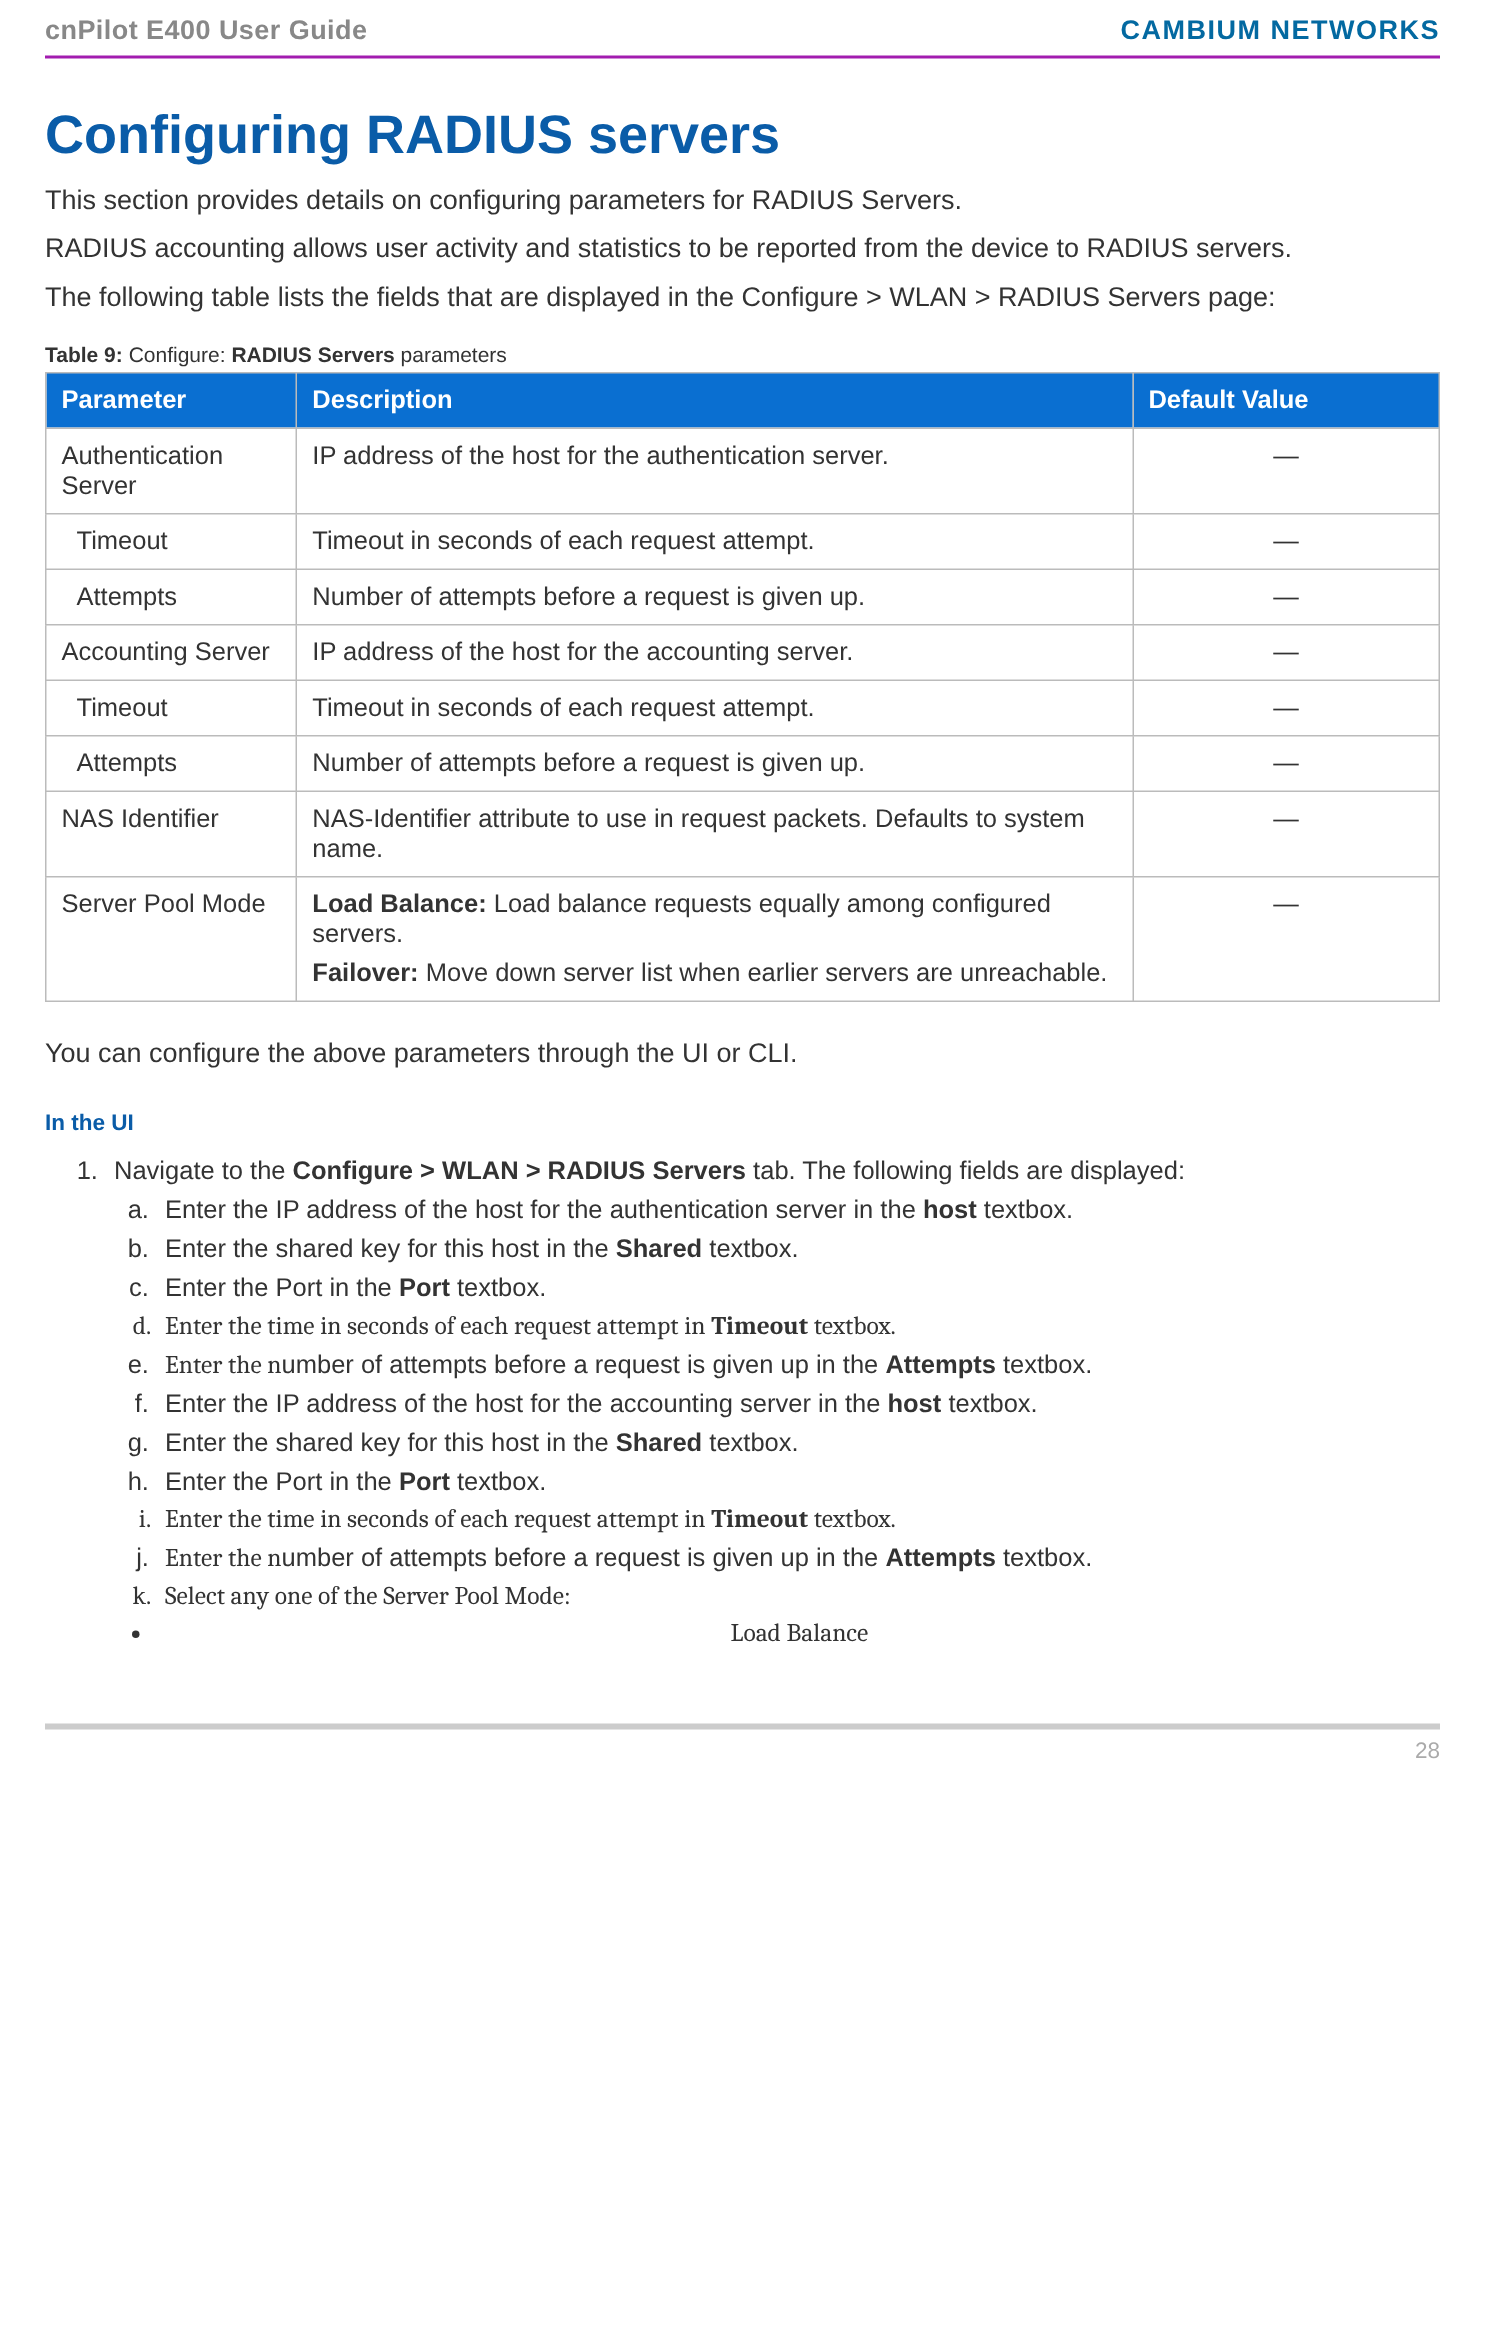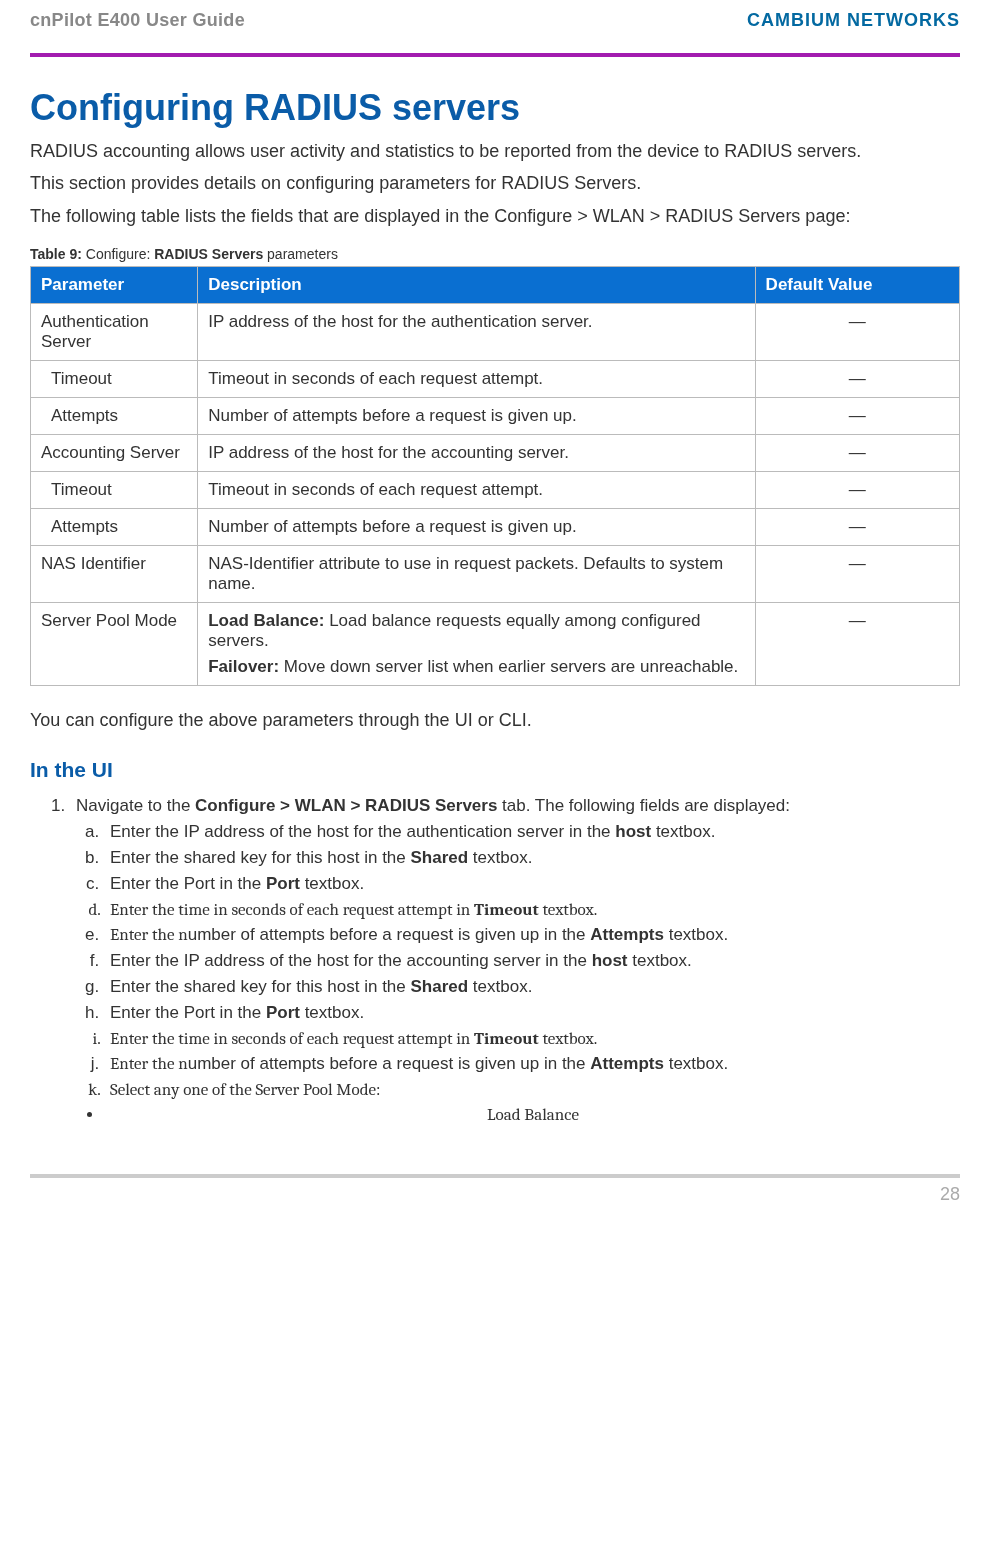--- a/index.html
+++ b/index.html
@@ -10,22 +10,22 @@
     color: #333;
     width: 990px;
   }
   .page {
     padding: 10px 30px 30px 30px;
   }
   .header-bar {
     display: flex;
     justify-content: space-between;
     align-items: center;
-    border-bottom: 4px solid #a21caf;
-    padding-bottom: 22px;
+    border-bottom: 2px solid #a21caf;
+    padding-bottom: 6px;
     margin-bottom: 20px;
   }
   .doc-title {
     color: #888;
     font-weight: bold;
     font-size: 18px;
     letter-spacing: 0.3px;
   }
   .brand {
     color: #0369a1;
@@ -74,21 +74,21 @@
   }
   .col-param { width: 18%; }
   .col-desc { width: 60%; }
   .col-def { width: 22%; text-align: center; }
   .indent-1 { padding-left: 20px !important; }
   .desc-block p { margin: 0 0 6px 0; }
   .desc-block p:last-child { margin-bottom: 0; }
   .def-cell { text-align: center; }
   h3.sub-heading {
     color: #0a5ca8;
-    font-size: 21px;
+    font-size: 15px;
     margin-top: 26px;
     margin-bottom: 14px;
     font-weight: bold;
   }
   ol.steps {
     font-size: 17px;
     margin: 0 0 0 20px;
     padding-left: 20px;
   }
   ol.steps > li {
@@ -115,36 +115,36 @@
     padding-left: 2px;
   }
   .serif { font-family: Cambria, Georgia, "Times New Roman", serif; }
   .b { font-weight: bold; }
   .footer {
     border-top: 4px solid #ccc;
     margin-top: 50px;
     padding-top: 6px;
     text-align: right;
     color: #aaa;
-    font-size: 18px;
+    font-size: 15px;
   }
 </style>
 </head>
 <body>
 
 <div class="page">
   <div class="header-bar">
     <span class="doc-title">cnPilot E400 User Guide</span>
     <span class="brand">CAMBIUM NETWORKS</span>
   </div>
 
   <h1 class="section-title">Configuring RADIUS servers</h1>
 
+  <p class="body-text">This section provides details on configuring parameters for RADIUS Servers.</p>
   <p class="body-text">RADIUS accounting allows user activity and statistics to be reported from the device to RADIUS servers.</p>
-  <p class="body-text">This section provides details on configuring parameters for RADIUS Servers.</p>
   <p class="body-text">The following table lists the fields that are displayed in the Configure &gt; WLAN &gt; RADIUS Servers page:</p>
 
   <p class="table-caption">
     <span class="cap-bold">Table 9:</span><span> Configure: </span><span class="cap-bold">RADIUS Servers</span><span> parameters</span>
   </p>
 
   <table class="param-table">
     <thead>
       <tr>
         <th class="col-param">Parameter</th>

